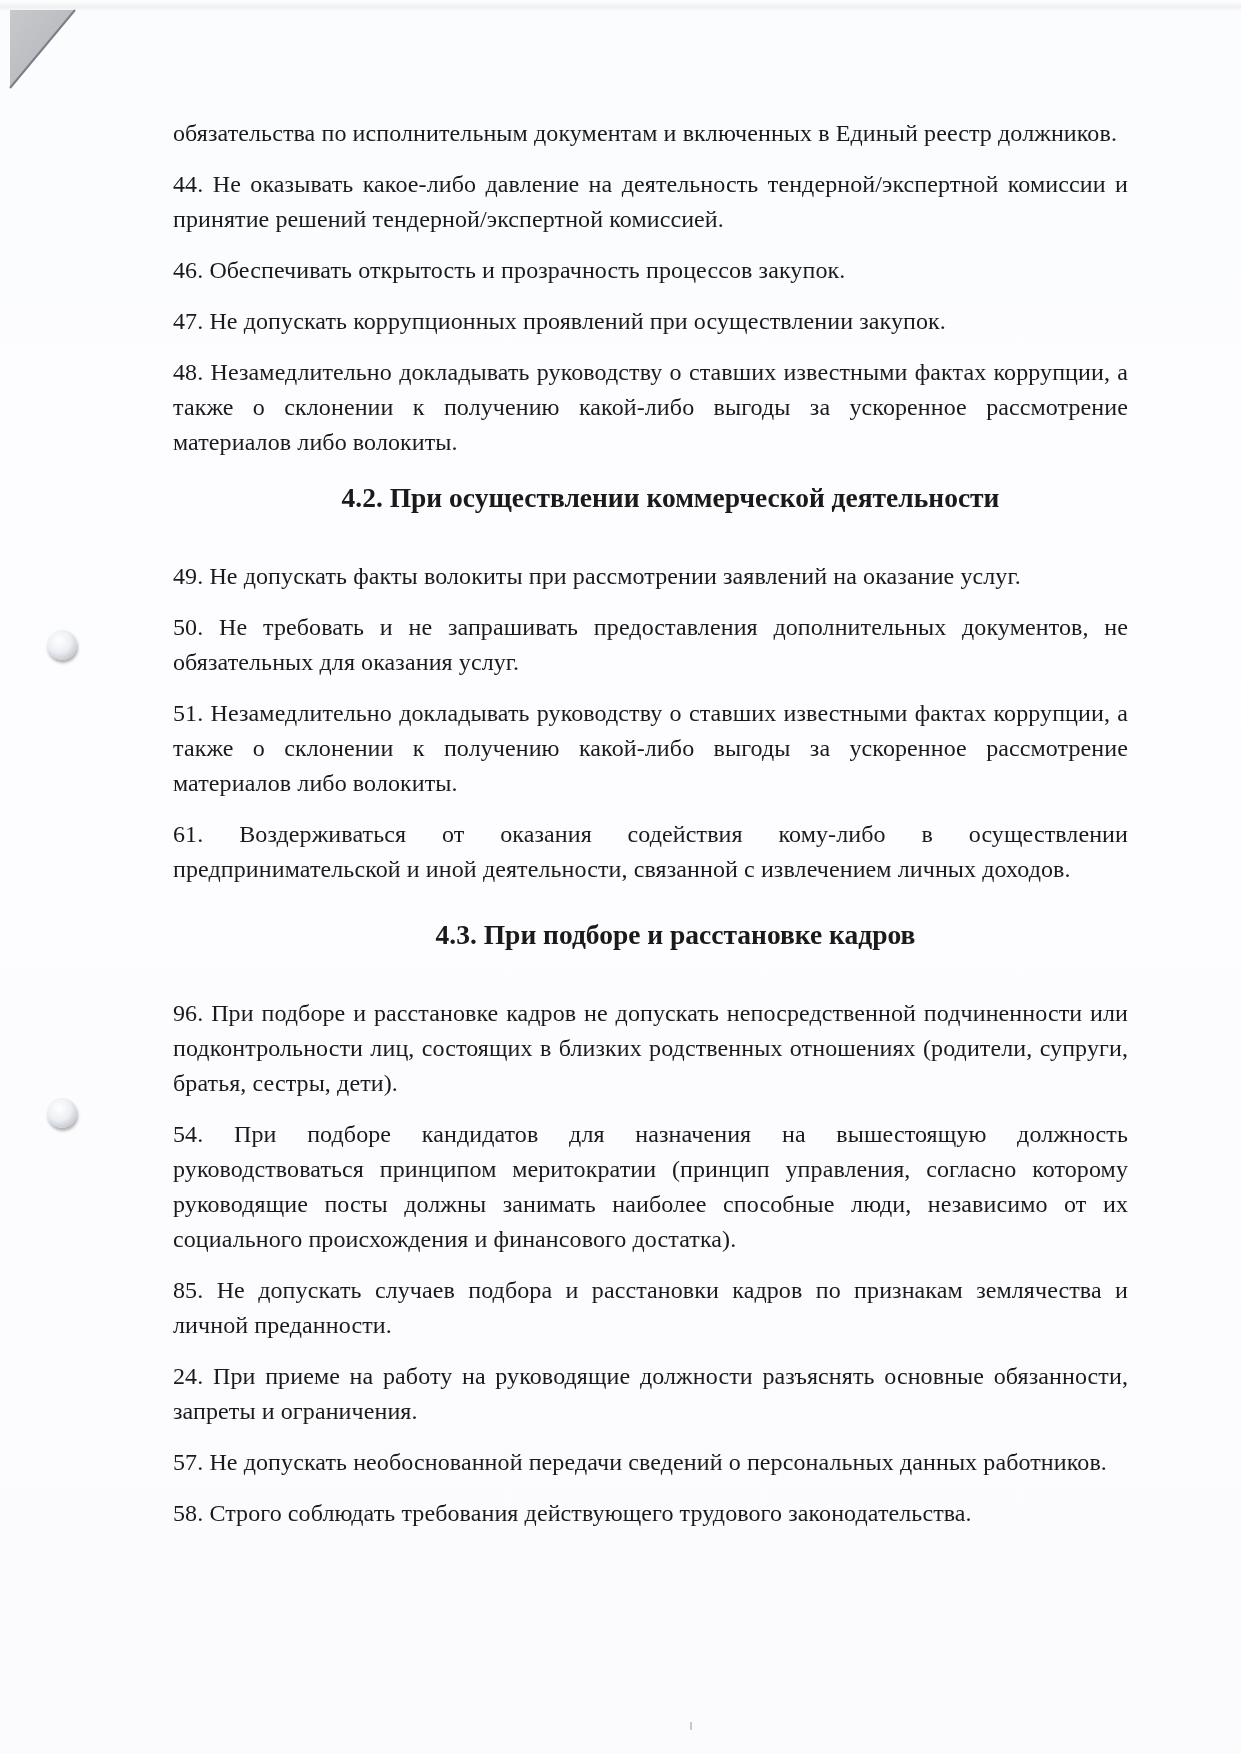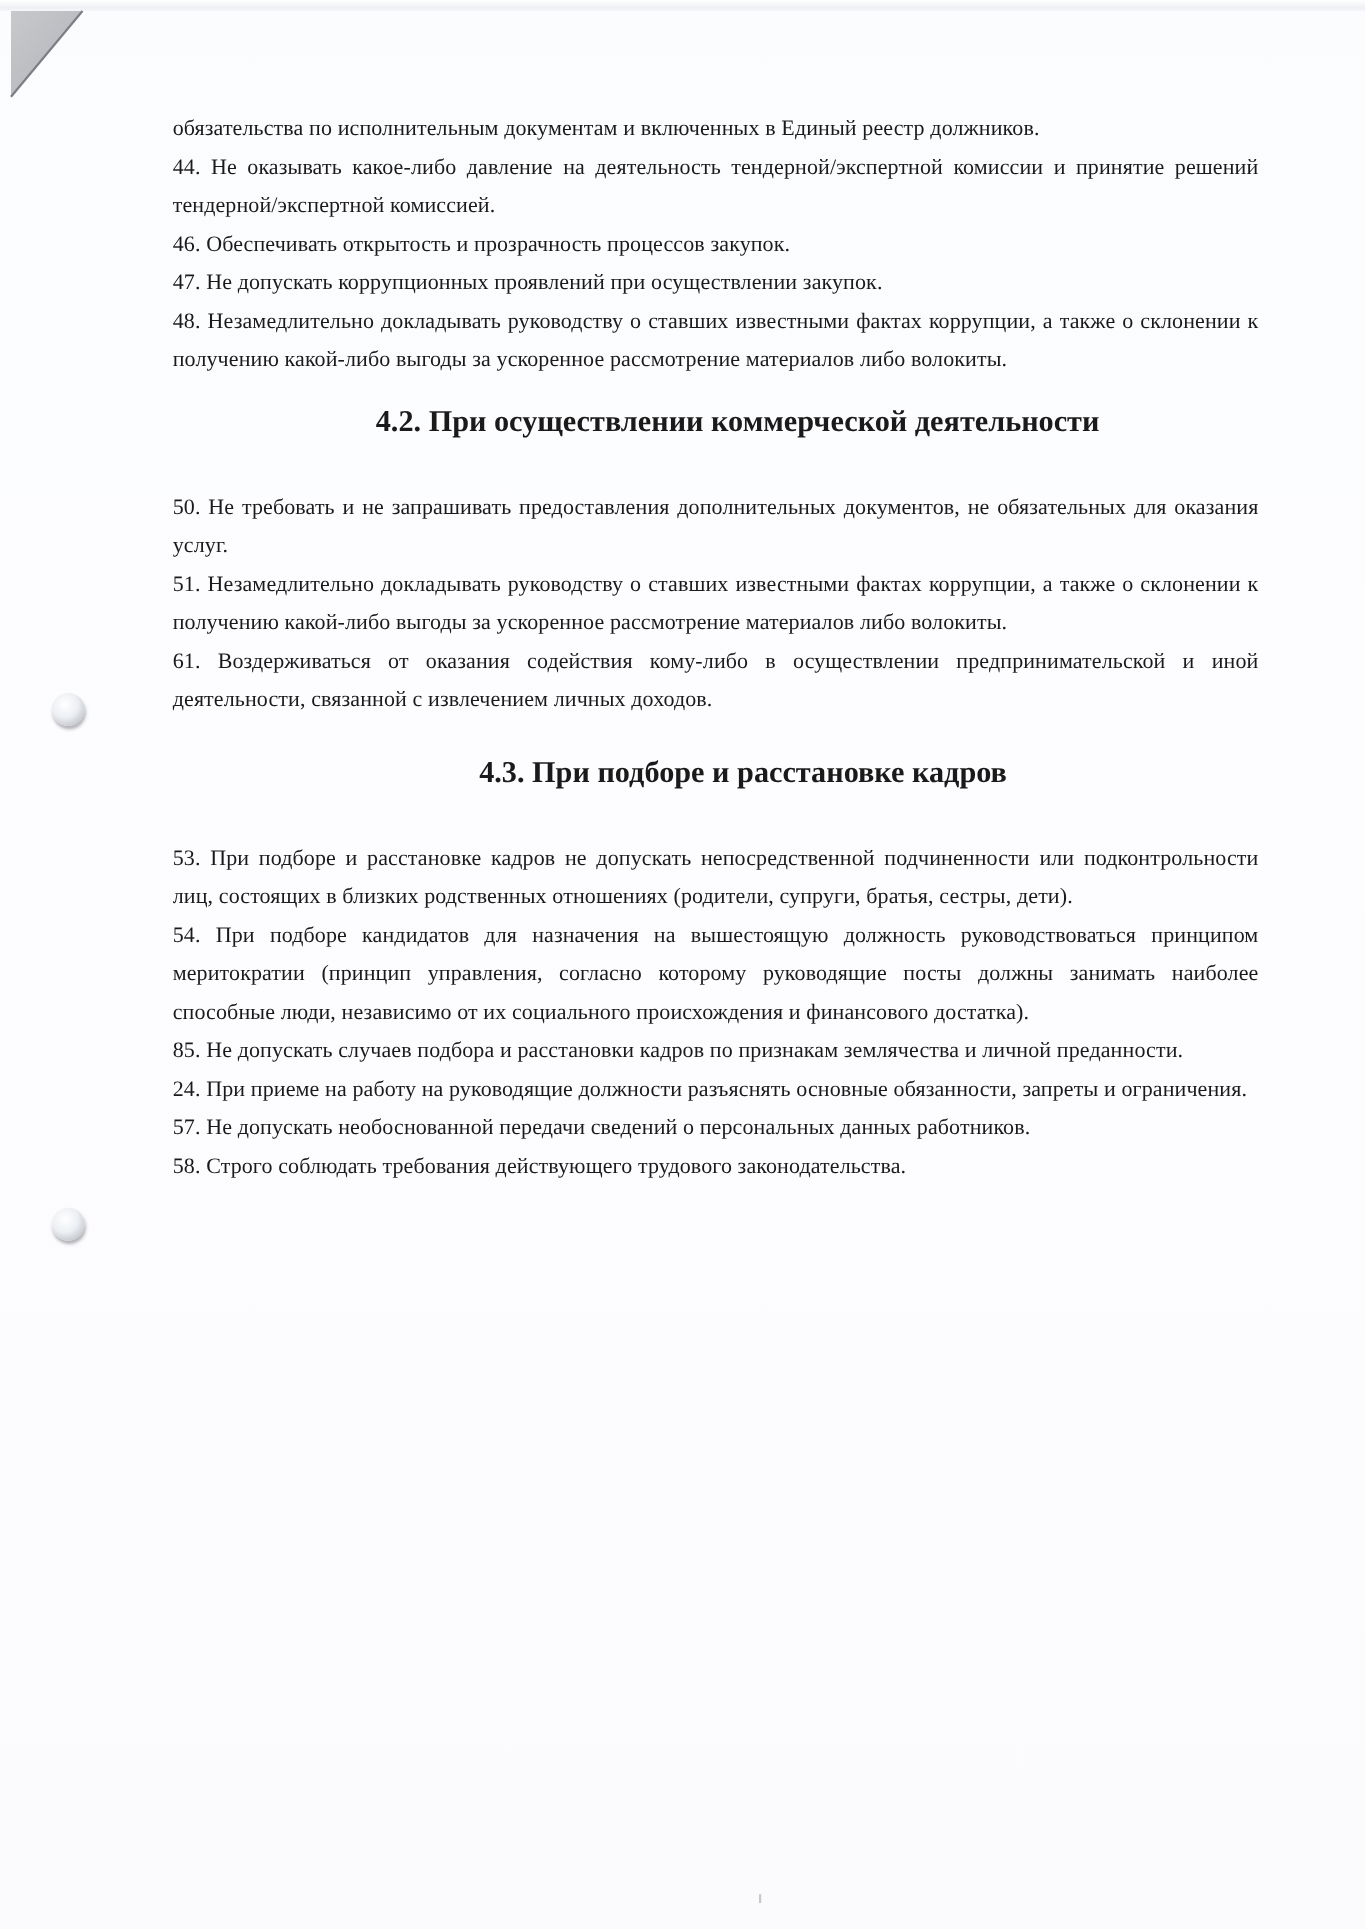--- a/index.html
+++ b/index.html
@@ -42,24 +42,24 @@
   }
   .hole-1 { left: 47px; top: 630px; }
   .hole-2 { left: 47px; top: 1098px; }
   .content {
     position: absolute;
     left: 157px;
     top: 100px;
     width: 987px;
   }
   .para {
-    font-size: 20px;
+    font-size: 24px;
     line-height: 35px;
     text-align: justify;
-    margin: 0;
+    margin: 16px;
     letter-spacing: 0.1px;
   }
   .section-heading {
     font-weight: bold;
     font-size: 27.5px;
     line-height: 35px;
     text-align: center;
     margin: 0;
   }
   .h-42 { margin-top: 20px; margin-bottom: 44px; padding-left: 40px; }
@@ -101,29 +101,30 @@
     <div>
       <p class="para"><span>44.</span> <span>Не оказывать какое-либо давление на деятельность тендерной/экспертной комиссии и принятие решений тендерной/экспертной комиссией.</span></p>
       <p class="para"><span>46.</span> <span>Обеспечивать открытость и прозрачность процессов закупок.</span></p>
       <p class="para"><span>47.</span> <span>Не допускать коррупционных проявлений при осуществлении закупок.</span></p>
       <p class="para"><span>48.</span> <span>Незамедлительно докладывать руководству о ставших известными фактах коррупции, а также о склонении к получению какой-либо выгоды за ускоренное рассмотрение материалов либо волокиты.</span></p>
     </div>
 
     <h2 class="section-heading h-42">4.2. При осуществлении коммерческой деятельности</h2>
 
     <div>
+      <p class="para"><span>49.</span> <span>Не допускать факты волокиты при рассмотрении заявлений на оказание услуг.</span></p>
       <p class="para"><span>50.</span> <span>Не требовать и не запрашивать предоставления дополнительных документов, не обязательных для оказания услуг.</span></p>
       <p class="para"><span>51.</span> <span>Незамедлительно докладывать руководству о ставших известными фактах коррупции, а также о склонении к получению какой-либо выгоды за ускоренное рассмотрение материалов либо волокиты.</span></p>
       <p class="para"><span>61.</span> <span>Воздерживаться от оказания содействия кому-либо в осуществлении предпринимательской и иной деятельности, связанной с извлечением личных доходов.</span></p>
     </div>
 
     <h2 class="section-heading h-43">4.3. При подборе и расстановке кадров</h2>
 
     <div>
-      <p class="para"><span>53.</span> <span>При подборе и расстановке кадров не допускать непосредственной подчиненности или подконтрольности лиц, состоящих в близких родственных отношениях (родители, супруги, братья, сестры, дети).</span></p>
+      <p class="para"><span>96.</span> <span>При подборе и расстановке кадров не допускать непосредственной подчиненности или подконтрольности лиц, состоящих в близких родственных отношениях (родители, супруги, братья, сестры, дети).</span></p>
       <p class="para"><span>54.</span> <span>При подборе кандидатов для назначения на вышестоящую должность руководствоваться принципом меритократии (принцип управления, согласно которому руководящие посты должны занимать наиболее способные люди, независимо от их социального происхождения и финансового достатка).</span></p>
       <p class="para"><span>85.</span> <span>Не допускать случаев подбора и расстановки кадров по признакам землячества и личной преданности.</span></p>
       <p class="para"><span>24.</span> <span>При приеме на работу на руководящие должности разъяснять основные обязанности, запреты и ограничения.</span></p>
       <p class="para"><span>57.</span> <span>Не допускать необоснованной передачи сведений о персональных данных работников.</span></p>
       <p class="para"><span>58.</span> <span>Строго соблюдать требования действующего трудового законодательства.</span></p>
     </div>
   </div>
 </div>
 
 </body></html>

